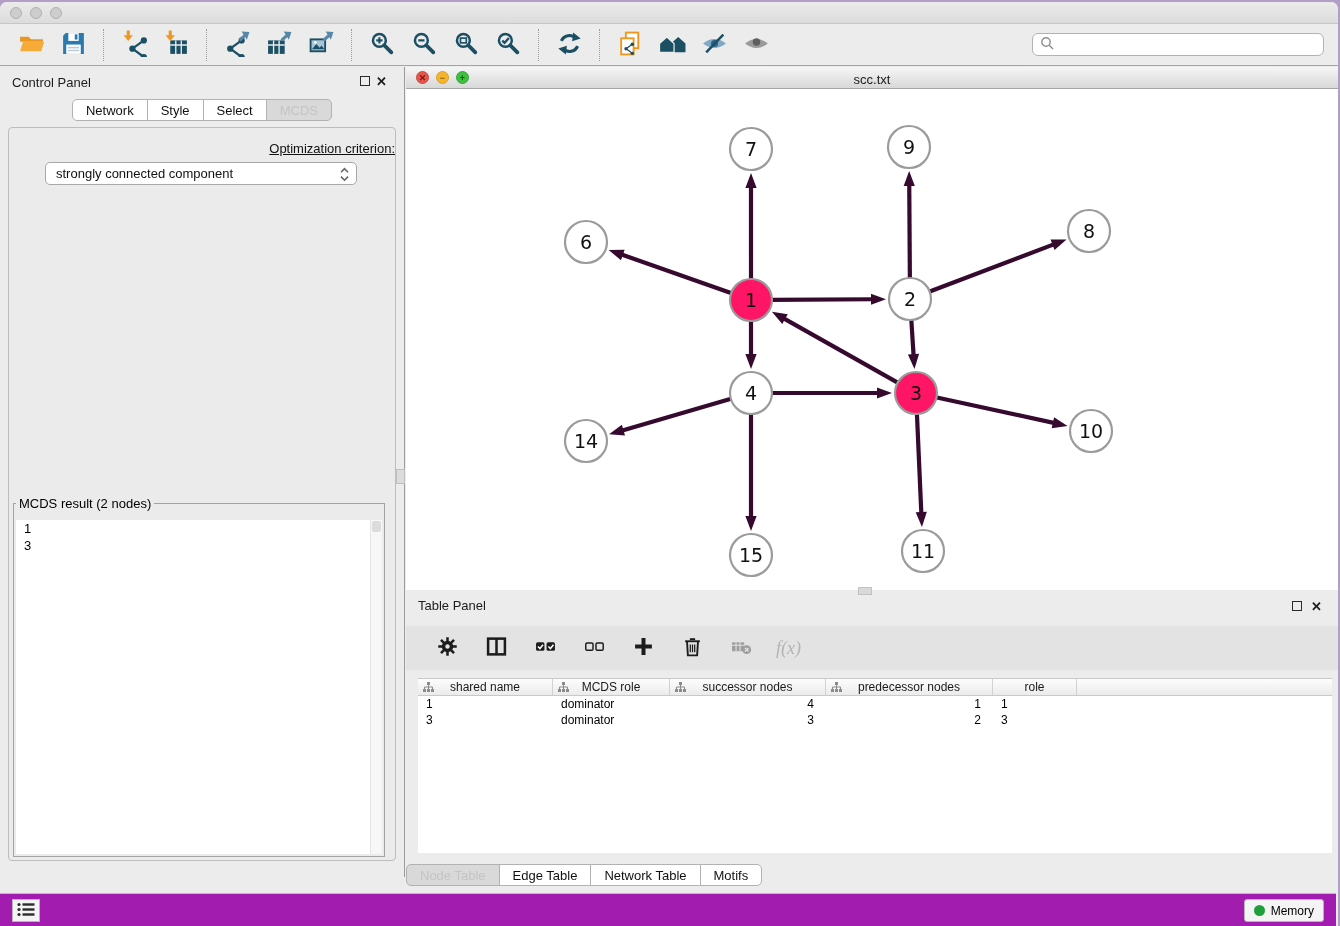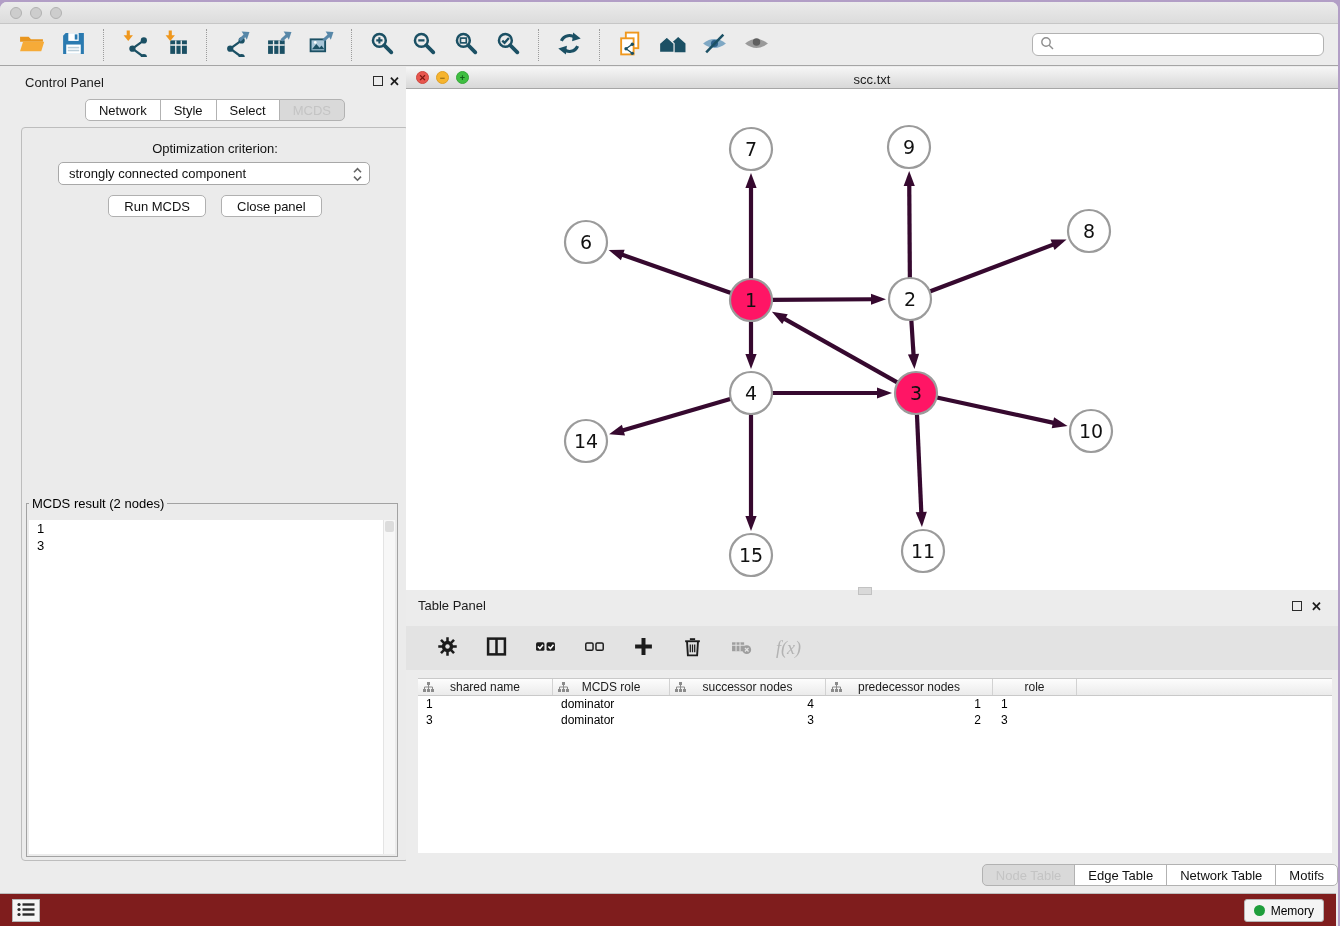--- a/index.html
+++ b/index.html
@@ -19,31 +19,31 @@
   .tl-dot { position:absolute; top:5px; width:12px; height:12px; border-radius:50%; background:#cdcdcd; border:1px solid #b1b1b1; }
   
   .toolbar { height:42px; display:flex; align-items:center; padding:0 10px; border-bottom:1px solid #a5a5a5; background:#ececec; }
   .tb-btn { width:30px; height:34px; display:flex; align-items:center; justify-content:center; background:none; border:none; margin:0 6px; padding:0; cursor:default; }
   .tb-sep { width:1px; height:32px; border-left:1px dotted #9c9c9c; margin:0 9px; }
   .search-wrap { margin-left:auto; width:292px; height:23px; background:#fff; border:1px solid #b2b2b2; border-radius:6px; display:flex; align-items:center; padding:0 7px; margin-right:4px; }
   .search-wrap input { border:none; outline:none; flex:1; font-size:13px; background:transparent; margin-left:5px; font-family:"Liberation Sans",sans-serif; }
   
   .main { position:absolute; top:65px; left:0; right:0; bottom:33px; }
   
-  .control-panel { position:absolute; left:0; top:0; bottom:16px; width:405px; border-right:1px solid #9c9c9c; background:#ececec;margin-left:13px; }
+  .control-panel { position:absolute; left:0; top:0; bottom:16px; width:405px; border-right:1px solid #9c9c9c; background:#ececec; }
   .panel-title { position:absolute; left:12px; top:8px; font-size:13px; color:#1c1c1c; }
   .float-icon { position:absolute; width:10px; height:10px; border:1.6px solid #2b2b2b; background:transparent; }
   .close-icon { position:absolute; font-size:13px; font-weight:bold; color:#1c1c1c; line-height:13px; }
   .cp-tabs { position:absolute; top:32px; left:0; right:0; display:flex; justify-content:center; }
   .seg-btn { height:22px; border:1px solid #b2b2b2; background:#fff; font-size:13px; padding:0 13px; margin-left:-1px; color:#111; font-family:"Liberation Sans",sans-serif; cursor:default; }
   .seg-btn.first { border-radius:5px 0 0 5px; margin-left:0; }
   .seg-btn.last { border-radius:0 5px 5px 0; }
   .seg-btn.active { background:#d9d9d9; color:#c4c4c4; }
   .cp-content { position:absolute; left:8px; right:8px; top:60px; bottom:16px; background:#ebebeb; border:1px solid #bdbdbd; border-radius:4px; }
-  .opt-label { text-align:center; margin-top:13px; font-size:13px; color:#111; }
+  .opt-label { text-align:right; margin-top:13px; font-size:13px; color:#111;text-decoration:underline; }
   .criterion-select { position:absolute; left:36px; width:312px; top:34px; height:23px; background:#fff; border:1px solid #a8a8a8; border-radius:5px; display:flex; align-items:center; padding:0 10px; font-size:13px; color:#111; }
   .criterion-select .chev { position:absolute; right:7px; top:4px; }
   .btn-row { position:absolute; top:67px; left:0; right:0; display:flex; justify-content:center; gap:15px; }
   .push-btn { height:22px; background:#fff; border:1px solid #b0b0b0; border-radius:5px; font-size:13px; padding:0 15px; color:#111; font-family:"Liberation Sans",sans-serif; cursor:default; }
   fieldset.result { position:absolute; left:4px; right:10px; top:368px; bottom:3px; border:1px solid #a2a2a2; margin:0; padding:0; }
   fieldset.result legend { font-size:13px; color:#000; margin-left:2px; padding:0 3px; }
   .result-list { position:absolute; left:2px; right:2px; top:9px; bottom:2px; background:#fff; overflow:hidden; }
   .result-item { font-size:13px; color:#000; line-height:17px; padding-left:8px; }
   .scroll-track { position:absolute; top:0; bottom:0; right:0; width:12px; background:#f7f7f7; border-left:1px solid #e4e4e4; }
   .scroll-thumb { position:absolute; top:1px; right:1px; width:9px; height:11px; background:#dcdcdc; border-radius:2px; }
@@ -65,23 +65,23 @@
   .tp-icon-btn { width:30px; height:30px; display:flex; align-items:center; justify-content:flex-end; background:none; border:none; padding:0; cursor:default; }
   .fx-label { font-family:"Liberation Serif", serif; font-style:italic; font-size:18px; color:#b3b3b3; }
   .tp-table { position:absolute; left:12px; top:88px; right:6px; height:175px; background:#fff; }
   .tp-header { display:flex; height:18px; background:linear-gradient(#fdfdfd,#ebebeb); border-top:1px solid #c9c9c9; border-bottom:1px solid #c9c9c9; }
   .th { position:relative; font-size:12px; color:#1a1a1a; border-right:1px solid #d2d2d2; display:flex; align-items:center; justify-content:center;text-align:center; }
   .th .tree { position:absolute; left:5px; top:3px; }
   .tr { display:flex; height:16px; }
   .td { font-size:12px; color:#000; line-height:16px; white-space:nowrap; overflow:hidden; }
   .td.al { padding-left:8px; text-align:left; }
   .td.ar { padding-right:12px; text-align:right; }
-  .tp-tabs { position:absolute; left:0; right:0; bottom:7px; display:flex; justify-content:flex-end; }
-  
-  .statusbar { position:absolute; bottom:0; left:0; right:2px; height:33px; background:#7f1d1d; border-top:1px solid #bdbdbd; }
+  .tp-tabs { position:absolute; left:0; right:0; bottom:7px; display:flex; justify-content:flex-start; }
+  
+  .statusbar { position:absolute; bottom:0; left:0; right:2px; height:33px; background:#a21caf; border-top:1px solid #bdbdbd; }
   .list-btn { position:absolute; left:12px; top:5px; width:28px; height:23px; background:#f4f4f4; border:1px solid #b5b5b5; display:flex; align-items:center; justify-content:center; padding:0; }
   .memory-btn { position:absolute; right:12px; top:5px; height:23px; background:#f4f4f4; border:1px solid #b5b5b5; border-radius:3px; display:flex; align-items:center; gap:6px; padding:0 9px; font-size:12px; color:#000; font-family:"Liberation Sans",sans-serif; }
   .memory-dot { width:11px; height:11px; border-radius:50%; }
   .graph-label { font-family:"DejaVu Sans", sans-serif; }
 </style>
 </head>
 <body>
 
 <div id="window">
 
@@ -268,24 +268,20 @@
         <div class="criterion-select">
           <span>strongly connected component</span>
           <span class="chev">
             <svg width="9" height="15" viewBox="0 0 9 15">
                 <path d="M1 5.2 4.5 1.6 8 5.2" fill="none" stroke="#666" stroke-width="1.6"></path>
                 <path d="M1 9.6 4.5 13.2 8 9.6" fill="none" stroke="#666" stroke-width="1.6"></path>
               </svg>
           </span>
         </div>
 
-        <div class="btn-row">
-          <button class="push-btn">Run MCDS</button>
-          <button class="push-btn">Close panel</button>
-        </div>
 
         <fieldset class="result">
           <legend>MCDS result (2 nodes)</legend>
           <div class="result-list" id="result-list">
             <div class="result-item">1</div>
               <div class="result-item">3</div>
               <div class="scroll-track">
               <span class="scroll-thumb"></span>
             </div>
           </div>

